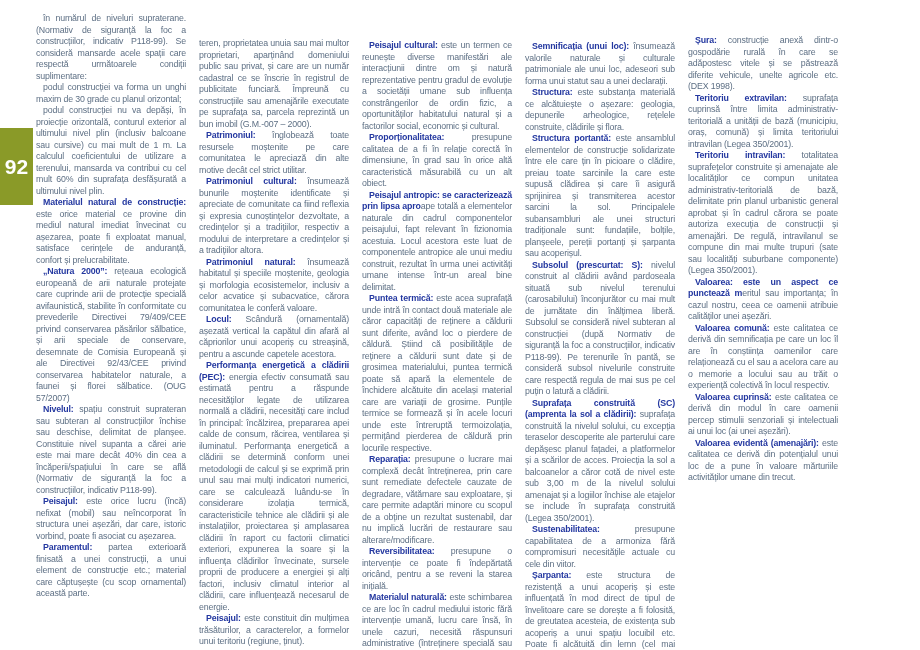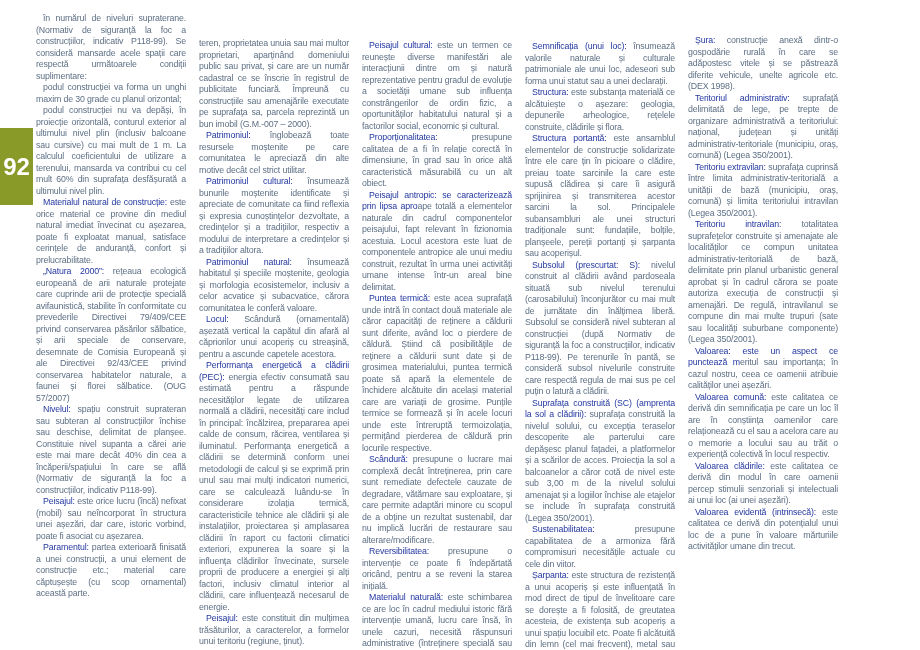--- a/index.html
+++ b/index.html
@@ -14,21 +14,21 @@
     width: 920px; height: 650px;
     background: #ffffff;
   }
   .page-badge {
     position: absolute;
     left: 0; top: 128px;
     width: 33px; height: 77px;
     background: #8a9a28;
     display: flex; align-items: center; justify-content: center;
     color: #ffffff;
-    font-size: 24px;
+    font-size: 21px;
     font-weight: bold;
     letter-spacing: 0px;
   }
   .content {
     position: absolute;
     left: 36px; top: 13px;
     width: 810px;
     display: flex;
     gap: 13px;
   }
@@ -45,21 +45,21 @@
   .col:nth-child(3) { margin-top: 27px; }
   .col:nth-child(4) { margin-top: 28px; }
   .col:nth-child(5) { margin-top: 22px; }
   .para {
     margin: 0;
     text-indent: 7px;
   }
   .para.noindent { text-indent: 0; }
   .term {
     color: #2438a0;
-    font-weight: normal;
+    font-weight: bold;
   }
 </style>
 </head>
 <body>
 
 <div class="page">
   <div class="page-badge">
     <span>92</span>
   </div>
   <div class="content">
@@ -80,37 +80,36 @@
         <p class="para"><span class="term">Patrimoniul natural:</span> însumează habitatul și speciile moștenite, geologia și morfologia ecosistemelor, inclusiv a celor acvatice și subacvatice, cărora comunitatea le conferă valoare.</p>
         <p class="para"><span class="term">Locul:</span> Scândură (ornamentală) așezată vertical la capătul din afară al căpriorilor unui acoperiș cu streașină, pentru a ascunde capetele acestora.</p>
         <p class="para"><span class="term">Performanța energetică a clădirii (PEC):</span> energia efectiv consumată sau estimată pentru a răspunde necesităților legate de utilizarea normală a clădirii, necesități care includ în principal: încălzirea, prepararea apei calde de consum, răcirea, ventilarea și iluminatul. Performanța energetică a clădirii se determină conform unei metodologii de calcul și se exprimă prin unul sau mai mulți indicatori numerici, care se calculează luându-se în considerare izolația termică, caracteristicile tehnice ale clădirii și ale instalațiilor, proiectarea și amplasarea clădirii în raport cu factorii climatici exteriori, expunerea la soare și la influența clădirilor învecinate, sursele proprii de producere a energiei și alți factori, inclusiv climatul interior al clădirii, care influențează necesarul de energie.</p>
         <p class="para"><span class="term">Peisajul:</span> este constituit din mulțimea trăsăturilor, a caracterelor, a formelor unui teritoriu (regiune, ținut).</p>
       </div>
     <div class="col">
         <p class="para"><span class="term">Peisajul cultural:</span> este un termen ce reunește diverse manifestări ale interacțiunii dintre om și natură reprezentative pentru gradul de evoluție a societății umane sub influența constrângerilor de ordin fizic, a oportunităților habitatului natural și a factorilor social, economic și cultural.</p>
         <p class="para"><span class="term">Proporționalitatea:</span> presupune calitatea de a fi în relație corectă în dimensiune, în grad sau în orice altă caracteristică măsurabilă cu un alt obiect.</p>
         <p class="para"><span class="term">Peisajul antropic: se caracterizează prin lipsa apro</span>ape totală a elementelor naturale din cadrul componentelor peisajului, fapt relevant în fizionomia acestuia. Locul acestora este luat de componentele antropice ale unui mediu construit, rezultat în urma unei activități umane intense într-un areal bine delimitat.</p>
         <p class="para"><span class="term">Puntea termică:</span> este acea suprafață unde intră în contact două materiale ale căror capacități de reținere a căldurii sunt diferite, având loc o pierdere de căldură. Știind că posibilitățile de reținere a căldurii sunt date și de grosimea materialului, puntea termică poate să apară la elementele de închidere alcătuite din același material care are variații de grosime. Punțile termice se formează și în acele locuri unde este întreruptă termoizolația, permițând pierderea de căldură prin locurile respective.</p>
-        <p class="para"><span class="term">Scândură:</span> presupune o lucrare mai complexă decât întreținerea, prin care sunt remediate defectele cauzate de degradare, vătămare sau exploatare, și care permite adaptări minore cu scopul de a obține un rezultat sustenabil, dar nu implică lucrări de restaurare sau alterare/modificare.</p>
+        <p class="para"><span class="term">Reparația:</span> presupune o lucrare mai complexă decât întreținerea, prin care sunt remediate defectele cauzate de degradare, vătămare sau exploatare, și care permite adaptări minore cu scopul de a obține un rezultat sustenabil, dar nu implică lucrări de restaurare sau alterare/modificare.</p>
         <p class="para"><span class="term">Reversibilitatea:</span> presupune o intervenție ce poate fi îndepărtată oricând, pentru a se reveni la starea inițială.</p>
         <p class="para"><span class="term">Materialul naturală:</span> este schimbarea ce are loc în cadrul mediului istoric fără intervenție umană, lucru care însă, în unele cazuri, necesită răspunsuri administrative (întreținere specială sau înnoire periodică) pentru a susține permanent semnificația acestui mediu.</p>
       </div>
     <div class="col">
         <p class="para"><span class="term">Semnificația (unui loc):</span> însumează valorile naturale și culturale patrimoniale ale unui loc, adeseori sub forma unui statut sau a unei declarații.</p>
         <p class="para"><span class="term">Structura:</span> este substanța materială ce alcătuiește o așezare: geologia, depunerile arheologice, rețelele construite, clădirile și flora.</p>
         <p class="para"><span class="term">Structura portantă:</span> este ansamblul elementelor de construcție solidarizate între ele care țin în picioare o clădire, preiau toate sarcinile la care este supusă clădirea și care îi asigură sprijinirea și transmiterea acestor sarcini la sol. Principalele subansambluri ale unei structuri tradiționale sunt: fundațiile, bolțile, planșeele, pereții portanți și șarpanta sau acoperișul.</p>
         <p class="para"><span class="term">Subsolul (prescurtat: S):</span> nivelul construit al clădirii având pardoseala situată sub nivelul terenului (carosabilului) înconjurător cu mai mult de jumătate din înălțimea liberă. Subsolul se consideră nivel subteran al construcției (după Normativ de siguranță la foc a construcțiilor, indicativ P118-99). Pe terenurile în pantă, se consideră subsol nivelurile construite care respectă regula de mai sus pe cel puțin o latură a clădirii.</p>
         <p class="para"><span class="term">Suprafața construită (SC) (amprenta la sol a clădirii):</span> suprafața construită la nivelul solului, cu excepția teraselor descoperite ale parterului care depășesc planul fațadei, a platformelor și a scărilor de acces. Proiecția la sol a balcoanelor a căror cotă de nivel este sub 3,00 m de la nivelul solului amenajat și a logiilor închise ale etajelor se include în suprafața construită (Legea 350/2001).</p>
         <p class="para"><span class="term">Sustenabilitatea:</span> presupune capabilitatea de a armoniza fără compromisuri necesitățile actuale cu cele din viitor.</p>
         <p class="para"><span class="term">Șarpanta:</span> este structura de rezistență a unui acoperiș și este influențată în mod direct de tipul de învelitoare care se dorește a fi folosită, de greutatea acesteia, de existența sub acoperiș a unui spațiu locuibil etc. Poate fi alcătuită din lemn (cel mai frecvent), metal sau beton (cazuri mai rare).</p>
       </div>
     <div class="col">
         <p class="para"><span class="term">Șura:</span> construcție anexă dintr-o gospodărie rurală în care se adăpostesc vitele și se păstrează diferite vehicule, unelte agricole etc. (DEX 1998).</p>
-        <p class="para"><span class="term">Teritoriul administrativ:</span> suprafață delimitată de lege, pe trepte de organizare administrativă a teritoriului: național, județean și unități administrativ-teritoriale (municipiu, oraș, comună) (Legea 350/2001).</p>
         <p class="para"><span class="term">Teritoriu extravilan:</span> suprafața cuprinsă între limita administrativ-teritorială a unității de bază (municipiu, oraș, comună) și limita teritoriului intravilan (Legea 350/2001).</p>
         <p class="para"><span class="term">Teritoriu intravilan:</span> totalitatea suprafețelor construite și amenajate ale localităților ce compun unitatea administrativ-teritorială de bază, delimitate prin planul urbanistic general aprobat și în cadrul cărora se poate autoriza execuția de construcții și amenajări. De regulă, intravilanul se compune din mai multe trupuri (sate sau localități suburbane componente) (Legea 350/2001).</p>
         <p class="para"><span class="term">Valoarea: este un aspect ce punctează m</span>eritul sau importanța; în cazul nostru, ceea ce oamenii atribuie calităților unei așezări.</p>
         <p class="para"><span class="term">Valoarea comună:</span> este calitatea ce derivă din semnificația pe care un loc îl are în conștiința oamenilor care relaționează cu el sau a acelora care au o memorie a locului sau au trăit o experiență colectivă în locul respectiv.</p>
-        <p class="para"><span class="term">Valoarea clădirile:</span> este calitatea ce derivă din modul în care oamenii percep stimulii senzoriali și intelectuali ai unui loc (ai unei așezări).</p>
-        <p class="para"><span class="term">Valoarea evidentă (intrinsecă):</span> este calitatea ce derivă din potențialul unui loc de a pune în valoare mărturiile activităților umane din trecut.</p>
+        <p class="para"><span class="term">Valoarea cuprinsă:</span> este calitatea ce derivă din modul în care oamenii percep stimulii senzoriali și intelectuali ai unui loc (ai unei așezări).</p>
+        <p class="para"><span class="term">Valoarea evidentă (amenajări):</span> este calitatea ce derivă din potențialul unui loc de a pune în valoare mărturiile activităților umane din trecut.</p>
       </div>
   </div>
 </div>
 
 </body></html>

